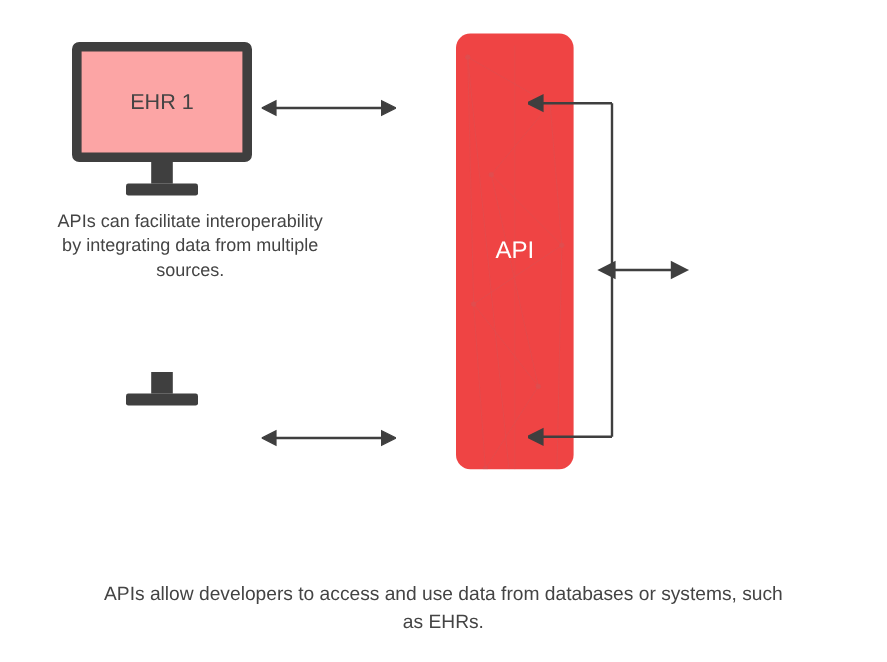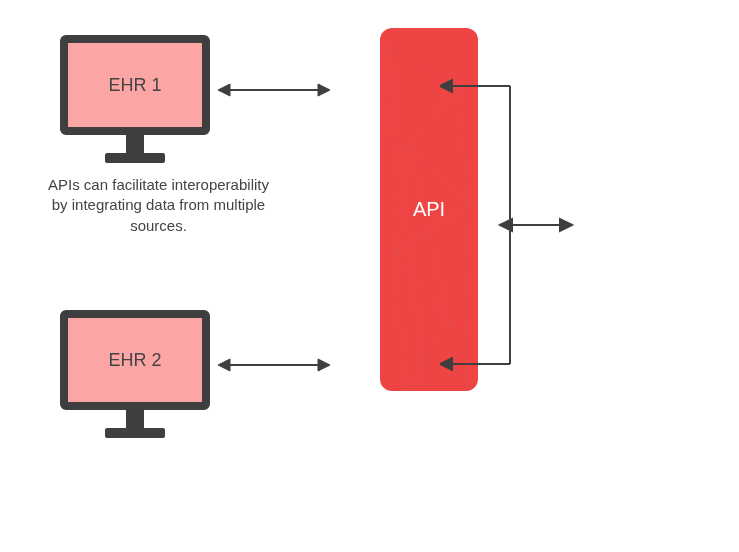--- a/index.html
+++ b/index.html
@@ -135,23 +135,20 @@
 
   <div class="monitor" style="left:60px; top:35px;">
     <div class="monitor-screen">
       <span class="monitor-label">EHR 1</span>
     </div>
     <div class="monitor-stand"></div>
     <div class="monitor-base"></div>
   </div>
 
   <div class="monitor" style="left:60px; top:310px;">
-    <div class="monitor-screen">
-      <span class="monitor-label">EHR 2</span>
-    </div>
     <div class="monitor-stand"></div>
     <div class="monitor-base"></div>
   </div>
 
   <div class="interop-text">APIs can facilitate interoperability by integrating data from multiple sources.</div>
 
   <div class="api-block">
     <svg class="mesh" viewBox="0 0 100 430">
       <g stroke="#b56a6e" stroke-width="0.6" fill="#b56a6e">
         <line x1="10" y1="20" x2="80" y2="60"></line>
@@ -205,14 +202,15 @@
       <line x1="10" y1="294" x2="70" y2="294"></line>
       <polygon points="0,294 12,288 12,300"></polygon>
 
       <line x1="70" y1="155" x2="122" y2="155"></line>
       <polygon points="132,155 120,149 120,161"></polygon>
       <polygon points="60,155 72,149 72,161" fill="#3f3f3f"></polygon>
 
     </g>
   </svg>
 
+  <div class="bottom-text">APIs allow developers to access and use data from databases or systems, such as EHRs.</div>
 
 </div>
 
 </body></html>

